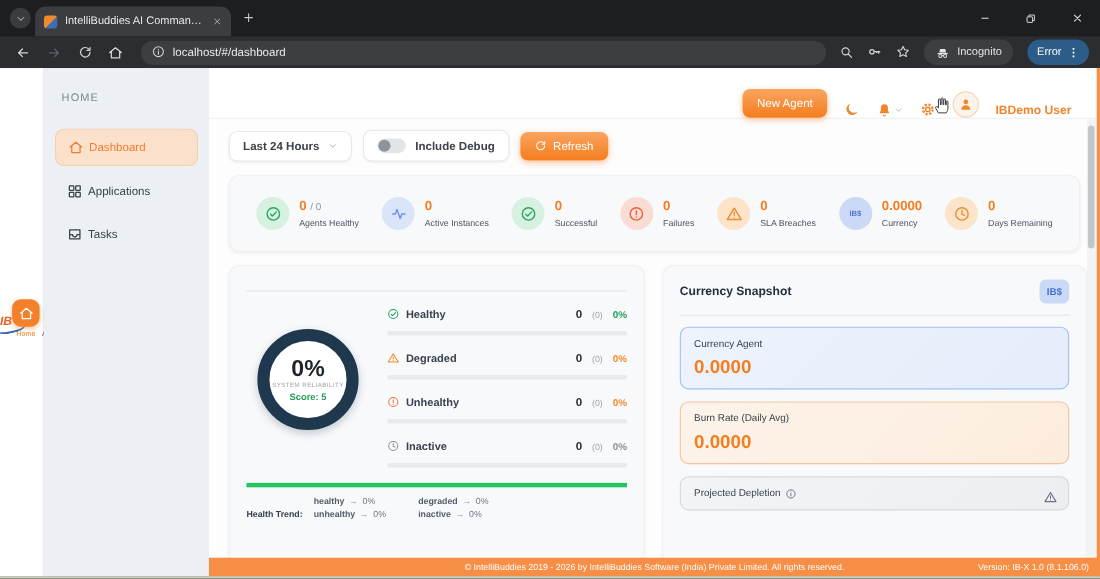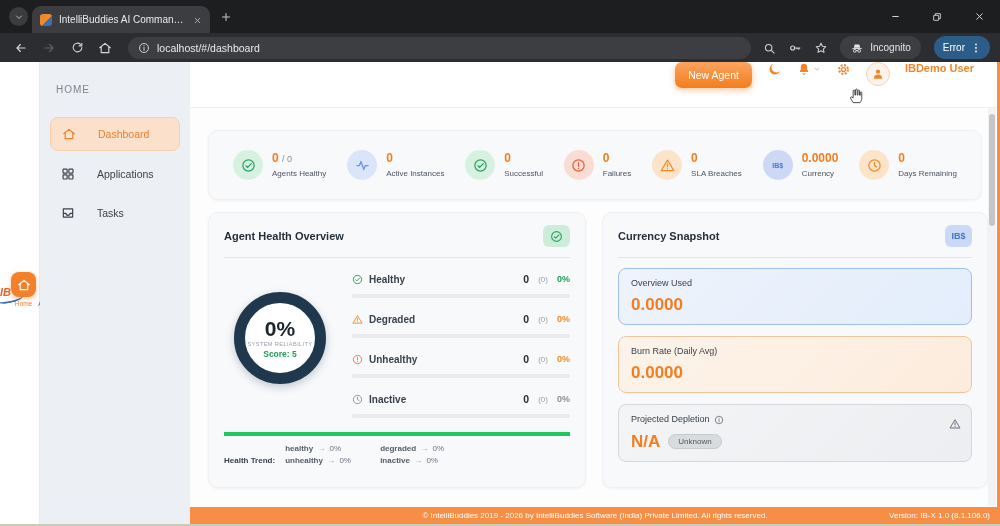--- a/index.html
+++ b/index.html
@@ -39,28 +39,28 @@
   .logo::after { content:""; position:absolute; left:-3px; bottom:4px; width:26px; height:7px; border-bottom:2px solid #3d6fb4; border-radius:0 0 100% 100%; transform:rotate(-12deg); }
   .rail-item { display:flex; flex-direction:column; align-items:center; gap:3px; margin-bottom:13px; width:100%; }
   .rail-ic { width:25px; height:25px; display:flex; align-items:center; justify-content:center; color:#3d4349; border-radius:8px; }
   .rail-item.active .rail-ic { background:#f3802a; color:#fff; box-shadow:0 2px 5px rgba(243,128,42,.45); }
   .rail-label { font-size:6.6px; color:#57606a; text-align:center; line-height:1.35; }
   .rail-item.active .rail-label { color:#f3802a; }
 
   
   .subnav { width:150px; background:#eceff4; padding:14px 10px; flex:none; }
   .subnav-heading { font-size:10px; color:#7d8590; letter-spacing:1px; margin:8px 0 22px 6px; }
-  .nav-item { display:flex; align-items:center; gap:22px; padding:9px 11px; border-radius:8px; font-size:10.5px; color:#3b424b; margin-bottom:7px; }
+  .nav-item { display:flex; align-items:center; gap:5px; padding:9px 11px; border-radius:8px; font-size:10.5px; color:#3b424b; margin-bottom:7px; }
   .nav-item .ic { color:#3b424b; }
   .nav-item.active { background:#fbe1cb; color:#ee7e2e; border:1px solid #f6cfae; }
   .nav-item.active .ic { color:#ee7e2e; }
 
   
   .main { flex:1; position:relative; background:#fdfdfe; overflow:hidden; }
-  .app-header { height:46px; display:flex; align-items:flex-start; justify-content:flex-end; gap:15px; padding-right:26px; border-bottom:1px solid #efefef; background:#fff; }
+  .app-header { height:46px; display:flex; align-items:flex-end; justify-content:flex-end; gap:15px; padding-right:26px; border-bottom:1px solid #efefef; background:#fff; }
   .btn-orange { background:linear-gradient(180deg,#f9a45f,#f47d1e); color:#fff; border:none; border-radius:7px; font-size:10.5px; font-family:inherit; padding:7px 13px; box-shadow:0 2px 6px rgba(244,125,30,.45); display:flex; align-items:center; gap:6px; }
   .hdr-ic { color:#f0862c; display:flex; align-items:center; gap:2px; }
   .caret { color:#9aa0a6; }
   .avatar { width:24px; height:24px; border-radius:50%; background:#fdf3ea; border:1px solid #f2d4b8; color:#f0862c; display:flex; align-items:center; justify-content:center; }
   .username { font-size:11px; color:#f0862c; font-weight:bold; }
 
   .content { padding:10px 18px 0 18px; height:416px; }
   .toolbar { display:flex; align-items:center; gap:10px; }
   .pill { background:#fff; border:1px solid #e7e9ec; border-radius:8px; box-shadow:0 1px 2px rgba(0,0,0,.05); display:flex; align-items:center; gap:8px; padding:7px 12px; font-size:10.5px; font-weight:bold; color:#3b424b; }
   .toggle { width:26px; height:13px; background:#e2e5e8; border-radius:7px; position:relative; }
@@ -494,20 +494,38 @@
       <span class="avatar">
           <svg class="ic" width="14" height="14">
             <use href="#i-person"></use>
           </svg>
         </span>
       <span class="username">IBDemo User</span>
     </div>
 
     <div class="content">
 
+      <div class="toolbar">
+        <div class="pill">
+          <span>Last 24 Hours</span>
+          <svg class="ic caret" width="9" height="9">
+              <use href="#i-chevd"></use>
+            </svg>
+        </div>
+        <div class="pill">
+          <span class="toggle"></span>
+          <span>Include Debug</span>
+        </div>
+        <button class="btn-orange">
+          <svg class="ic" width="11" height="11">
+              <use href="#i-reload"></use>
+            </svg>
+          <span>Refresh</span>
+        </button>
+      </div>
 
       <div class="statscard">
         <div class="stat">
           <span class="stat-circ c-green">
               <svg class="ic" width="15" height="15">
                 <use href="#i-check"></use>
               </svg>
             </span>
           <span class="stat-col">
             <span class="stat-val"><span>0</span> <span class="stat-extra">/ 0</span></span>
@@ -574,28 +592,20 @@
           <span class="stat-col">
             <span class="stat-val">0</span>
             <span class="stat-label">Days Remaining</span>
           </span>
         </div>
       </div>
 
       <div class="panels">
 
         <div class="panel">
-          <div class="panel-head">
-            <span class="panel-title">Agent Health Overview</span>
-            <span class="badge-green">
-                <svg class="ic" width="13" height="13">
-                  <use href="#i-check"></use>
-                </svg>
-              </span>
-          </div>
           <div class="panel-div"></div>
           <div class="ah-body">
             <div class="gauge-col">
               <div class="gauge">
                 <span class="gauge-pct">0%</span>
                 <span class="gauge-sub">SYSTEM RELIABILITY</span>
                 <span class="gauge-score">Score: 5</span>
               </div>
             </div>
             <div class="ah-rows">
@@ -660,41 +670,37 @@
           </div>
         </div>
 
         <div class="panel">
           <div class="panel-head">
             <span class="panel-title">Currency Snapshot</span>
             <span class="badge-blue">IB$</span>
           </div>
           <div class="panel-div"></div>
           <div class="cur-card cur-used">
-            <div class="cur-label">Overview Used</div>
+            <div class="cur-label">Currency Agent</div>
             <div class="cur-value">0.0000</div>
           </div>
           <div class="cur-card cur-burn">
             <div class="cur-label">Burn Rate (Daily Avg)</div>
             <div class="cur-value">0.0000</div>
           </div>
           <div class="cur-card cur-depl">
             <div class="cur-label">
               <span>Projected Depletion</span>
               <span class="info-ic"><svg class="ic" width="10" height="10">
                     <use href="#i-info"></use>
                   </svg></span>
             </div>
             <span class="cur-warn"><svg class="ic" width="12" height="12">
                   <use href="#i-warn"></use>
                 </svg></span>
-            <div class="cur-value">
-              <span>N/A</span>
-              <span class="status-pill">Unknown</span>
-            </div>
           </div>
         </div>
       </div>
     </div>
 
     <div class="scrollbar">
         <span class="scroll-thumb"></span>
       </div>
 
     <div class="footer">

